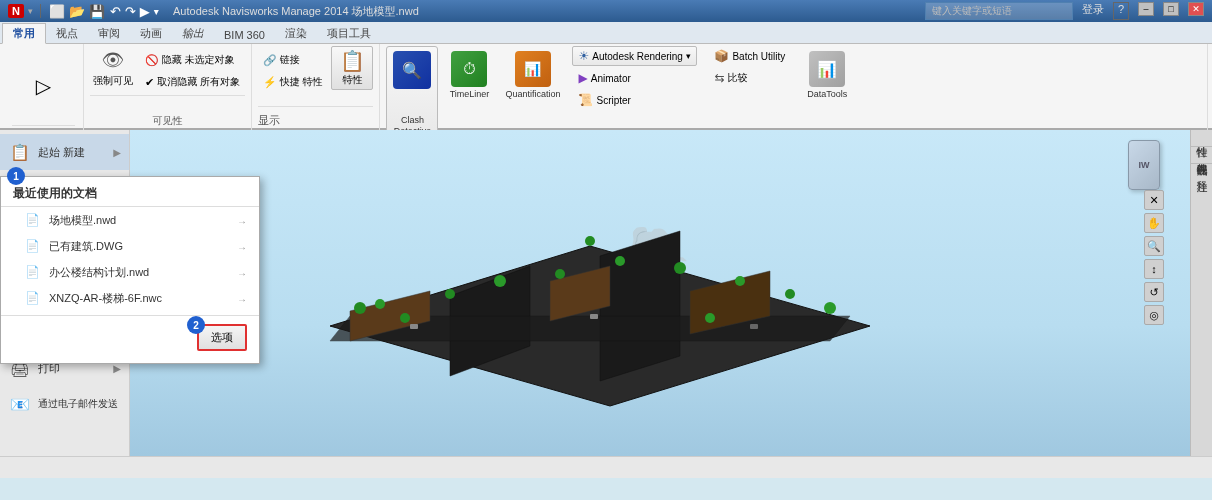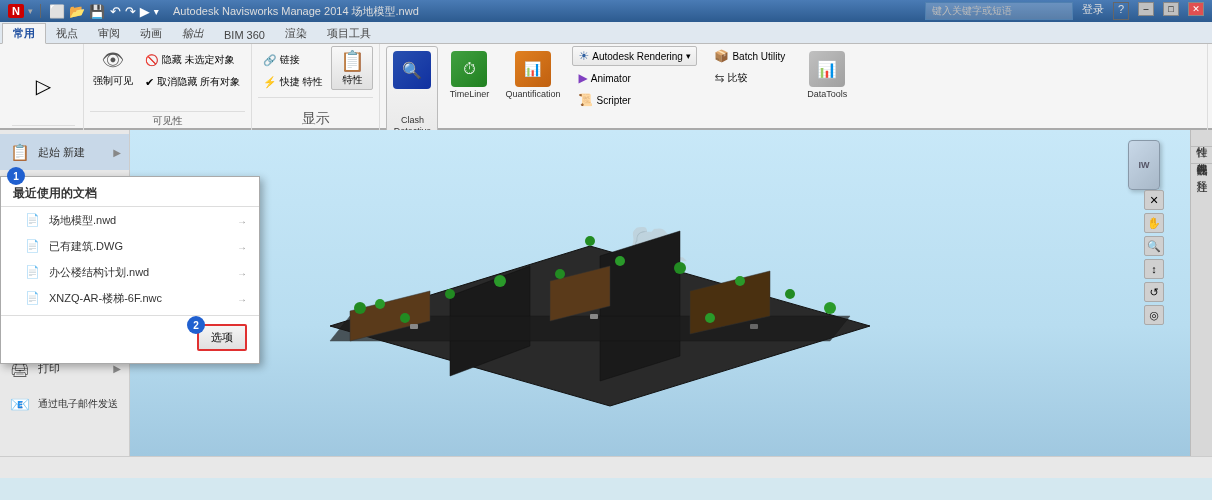--- a/index.html
+++ b/index.html
@@ -281,41 +281,41 @@
           <div class="ribbon-btn-small">
             <span style="font-size:11px;">🚫</span>
             <span>隐藏 未选定对象</span>
           </div>
           <div class="ribbon-btn-small">
             <span style="font-size:11px;">✔</span>
             <span>取消隐藏 所有对象</span>
           </div>
         </div>
       </div>
-      <div style="font-size:10px;color:#555;text-align:center;border-top:1px solid #ddd;padding-top:2px;">可见性</div>
+      <div style="font-size:10px;color:#555;text-align:center;border-top:1px solid #ddd;padding-top:18px;">可见性</div>
     </div>
 
     <div style="display:flex;flex-direction:column;padding:2px 6px;border-right:1px solid #ddd;">
       <div style="flex:1;display:flex;align-items:flex-start;gap:4px;">
         <div style="display:flex;flex-direction:column;gap:2px;margin-top:4px;">
           <div class="ribbon-btn-small">
             <span style="font-size:11px;">🔗</span>
             <span>链接</span>
           </div>
           <div class="ribbon-btn-small">
             <span style="font-size:11px;">⚡</span>
             <span>快捷 特性</span>
           </div>
         </div>
         <div class="ribbon-btn" style="min-width:42px;border:1px solid #bbb;background:linear-gradient(to bottom,#f8f8f8,#e0e0e0);">
           <div style="font-size:20px;color:#3060a0;">📋</div>
           <span style="font-size:10px;">特性</span>
         </div>
       </div>
-      <div style="font-size:14px;color:#555;text-align:center;border-top:1px solid #ddd;padding-top:12px;">显示</div>
+      <div style="font-size:11px;color:#555;border-top:1px solid #ddd;padding-top:6px;">显示</div>
     </div>
 
     <div style="display:flex;flex-direction:column;padding:2px 6px;border-right:1px solid #ddd;flex:1;">
       <div style="flex:1;display:flex;align-items:flex-start;gap:6px;">
 
         <div style="display:flex;flex-direction:column;align-items:center;cursor:pointer;padding:2px 4px;border:1px solid #bbb;border-radius:3px;background:linear-gradient(to bottom,#f8f8f8,#e8e8e8);min-width:52px;">
           <div style="width:38px;height:38px;background:linear-gradient(135deg,#2850b0,#1030a0);border-radius:4px;display:flex;align-items:center;justify-content:center;color:white;font-size:16px;margin:2px;">
             🔍
           </div>
           <span style="font-size:9px;color:#333;text-align:center;line-height:1.2;margin-top:24px;">Clash<br>Detective</span>

